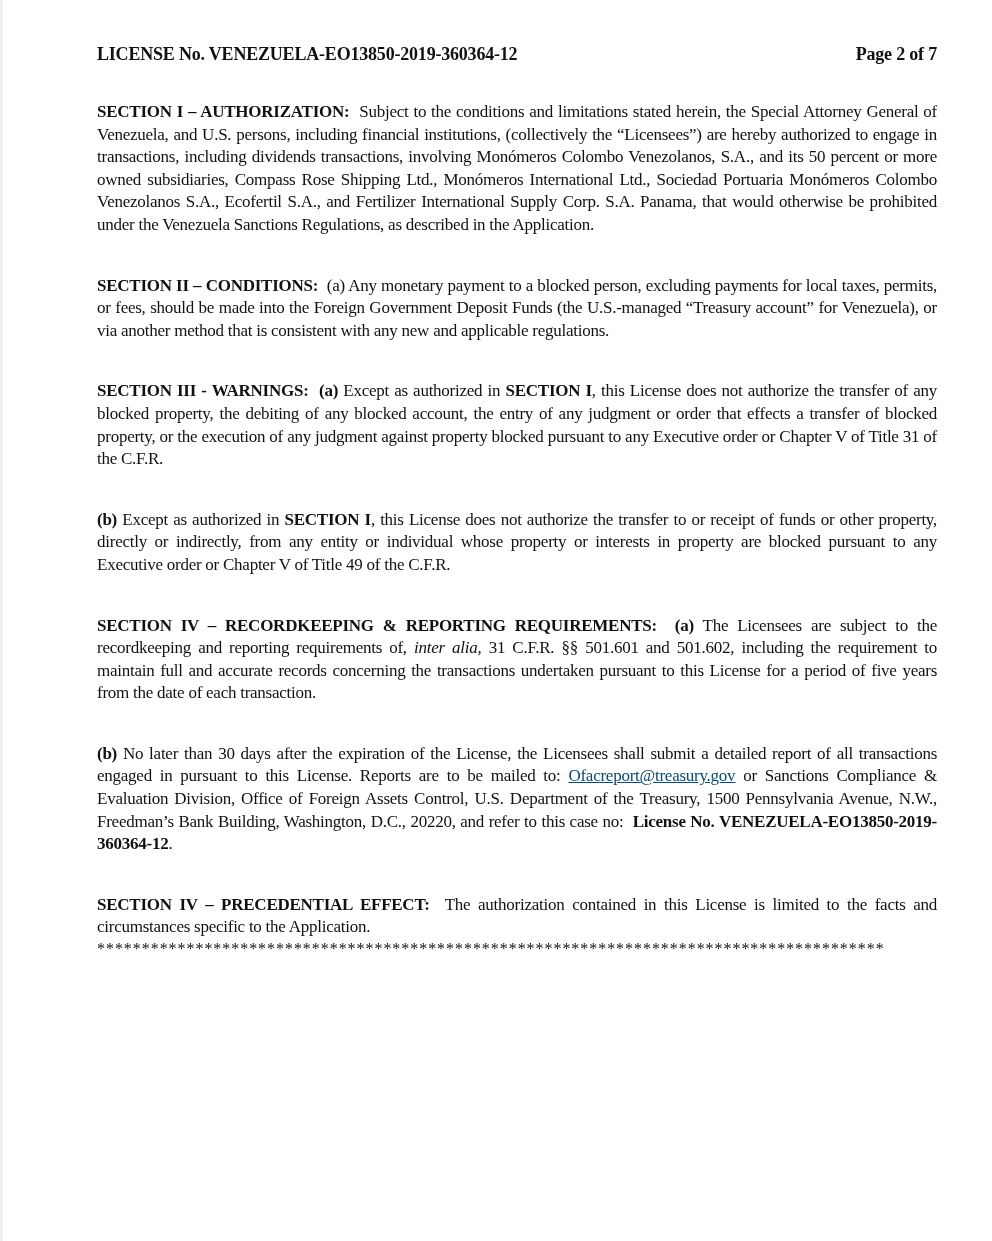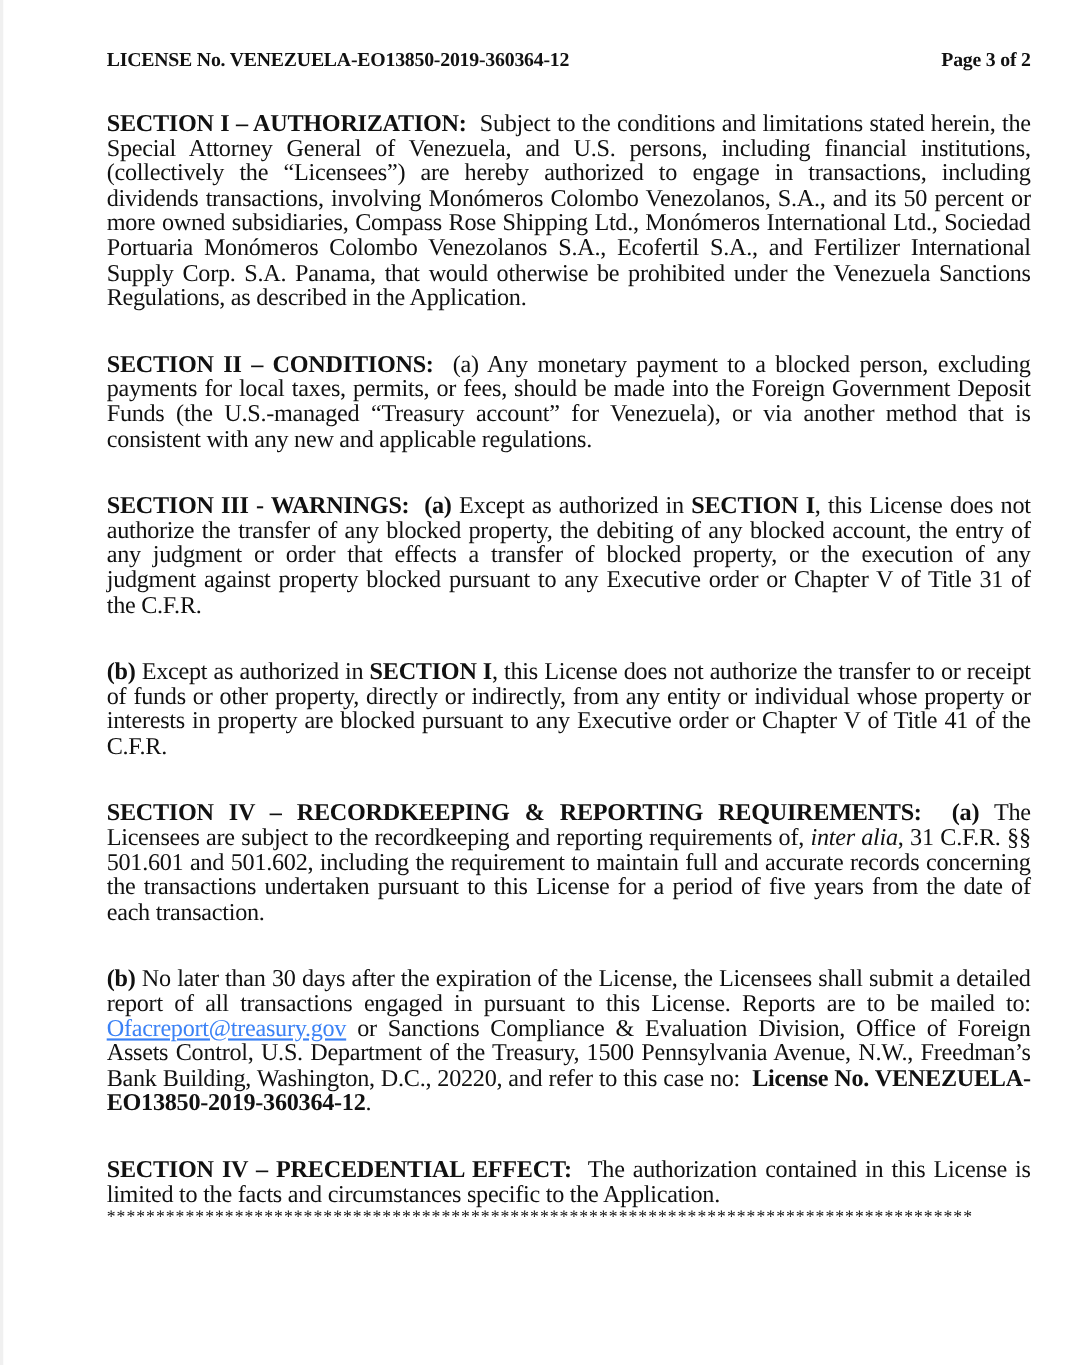--- a/index.html
+++ b/index.html
@@ -32,62 +32,62 @@
   .header {
     display: flex;
     justify-content: space-between;
     align-items: baseline;
     font-weight: bold;
     font-size: 18px;
     letter-spacing: -0.2px;
     height: 30px;
   }
   .para {
-    font-size: 22px;
+    font-size: 17px;
     line-height: 22.6px;
     text-align: justify;
     margin: 0;
     letter-spacing: -0.25px;
   }
   .para + .para { margin-top: 38px; }
   .header + .para { margin-top: 27px; }
   .b { font-weight: bold; }
   .i { font-style: italic; }
   a.link {
-    color: #3b82f6;
+    color: #0c4a6e;
     text-decoration: underline;
   }
   .stars {
     font-size: 16px;
     line-height: 20px;
     letter-spacing: 0.95px;
     white-space: nowrap;
     overflow: hidden;
     margin-top: 0;
   }
 </style>
 </head>
 <body>
 
 <div class="left-edge"></div>
 
 <div class="page">
 
   <div class="header">
     <span>LICENSE No. VENEZUELA-EO13850-2019-360364-12</span>
-    <span>Page 3 of 2</span>
+    <span>Page 2 of 7</span>
   </div>
 
   <p class="para"><span class="b">SECTION I – AUTHORIZATION:</span>&nbsp; <span>Subject to the conditions and limitations stated herein, the Special Attorney General of Venezuela, and U.S. persons, including financial institutions, (collectively the “Licensees”) are hereby authorized to engage in transactions, including dividends transactions, involving Monómeros Colombo Venezolanos, S.A., and its 50 percent or more owned subsidiaries, Compass Rose Shipping Ltd., Monómeros International Ltd., Sociedad Portuaria Monómeros Colombo Venezolanos S.A., Ecofertil S.A., and Fertilizer International Supply Corp. S.A. Panama, that would otherwise be prohibited under the Venezuela Sanctions Regulations, as described in the Application.</span></p>
 
   <p class="para"><span class="b">SECTION II – CONDITIONS:</span>&nbsp; <span>(a) Any monetary payment to a blocked person, excluding payments for local taxes, permits, or fees, should be made into the Foreign Government Deposit Funds (the U.S.-managed “Treasury account” for Venezuela), or via another method that is consistent with any new and applicable regulations.</span></p>
 
   <p class="para"><span class="b">SECTION III - WARNINGS:</span>&nbsp; <span class="b">(a)</span> <span>Except as authorized in</span> <span class="b">SECTION I</span><span>, this License does not authorize the transfer of any blocked property, the debiting of any blocked account, the entry of any judgment or order that effects a transfer of blocked property, or the execution of any judgment against property blocked pursuant to any Executive order or Chapter V of Title 31 of the C.F.R.</span></p>
 
-  <p class="para"><span class="b">(b)</span> <span>Except as authorized in</span> <span class="b">SECTION I</span><span>, this License does not authorize the transfer to or receipt of funds or other property, directly or indirectly, from any entity or individual whose property or interests in property are blocked pursuant to any Executive order or Chapter V of Title 41 of the C.F.R.</span></p>
+  <p class="para"><span class="b">(b)</span> <span>Except as authorized in</span> <span class="b">SECTION I</span><span>, this License does not authorize the transfer to or receipt of funds or other property, directly or indirectly, from any entity or individual whose property or interests in property are blocked pursuant to any Executive order or Chapter V of Title 49 of the C.F.R.</span></p>
 
 
   <p class="para"><span class="b">SECTION IV – RECORDKEEPING &amp; REPORTING REQUIREMENTS:</span>&nbsp; <span class="b">(a)</span> <span>The Licensees are subject to the recordkeeping and reporting requirements of,</span> <span class="i">inter alia</span><span>, 31 C.F.R. §§ 501.601 and 501.602, including the requirement to maintain full and accurate records concerning the transactions undertaken pursuant to this License for a period of five years from the date of each transaction.</span></p>
 
   <p class="para"><span class="b">(b)</span> <span>No later than 30 days after the expiration of the License, the Licensees shall submit a detailed report of all transactions engaged in pursuant to this License.  Reports are to be mailed to:</span> <a class="link" title="Ofacreport@treasury.gov">Ofacreport@treasury.gov</a> <span>or Sanctions Compliance &amp; Evaluation Division, Office of Foreign Assets Control, U.S. Department of the Treasury, 1500 Pennsylvania Avenue, N.W., Freedman’s Bank Building, Washington, D.C., 20220, and refer to this case no:</span>&nbsp; <span class="b">License No. VENEZUELA-EO13850-2019-360364-12</span><span>.</span></p>
 
   <p class="para"><span class="b">SECTION IV – PRECEDENTIAL EFFECT:</span>&nbsp; <span>The authorization contained in this License is limited to the facts and circumstances specific to the Application.</span></p>
 
   <div class="stars">****************************************************************************************</div>
 

